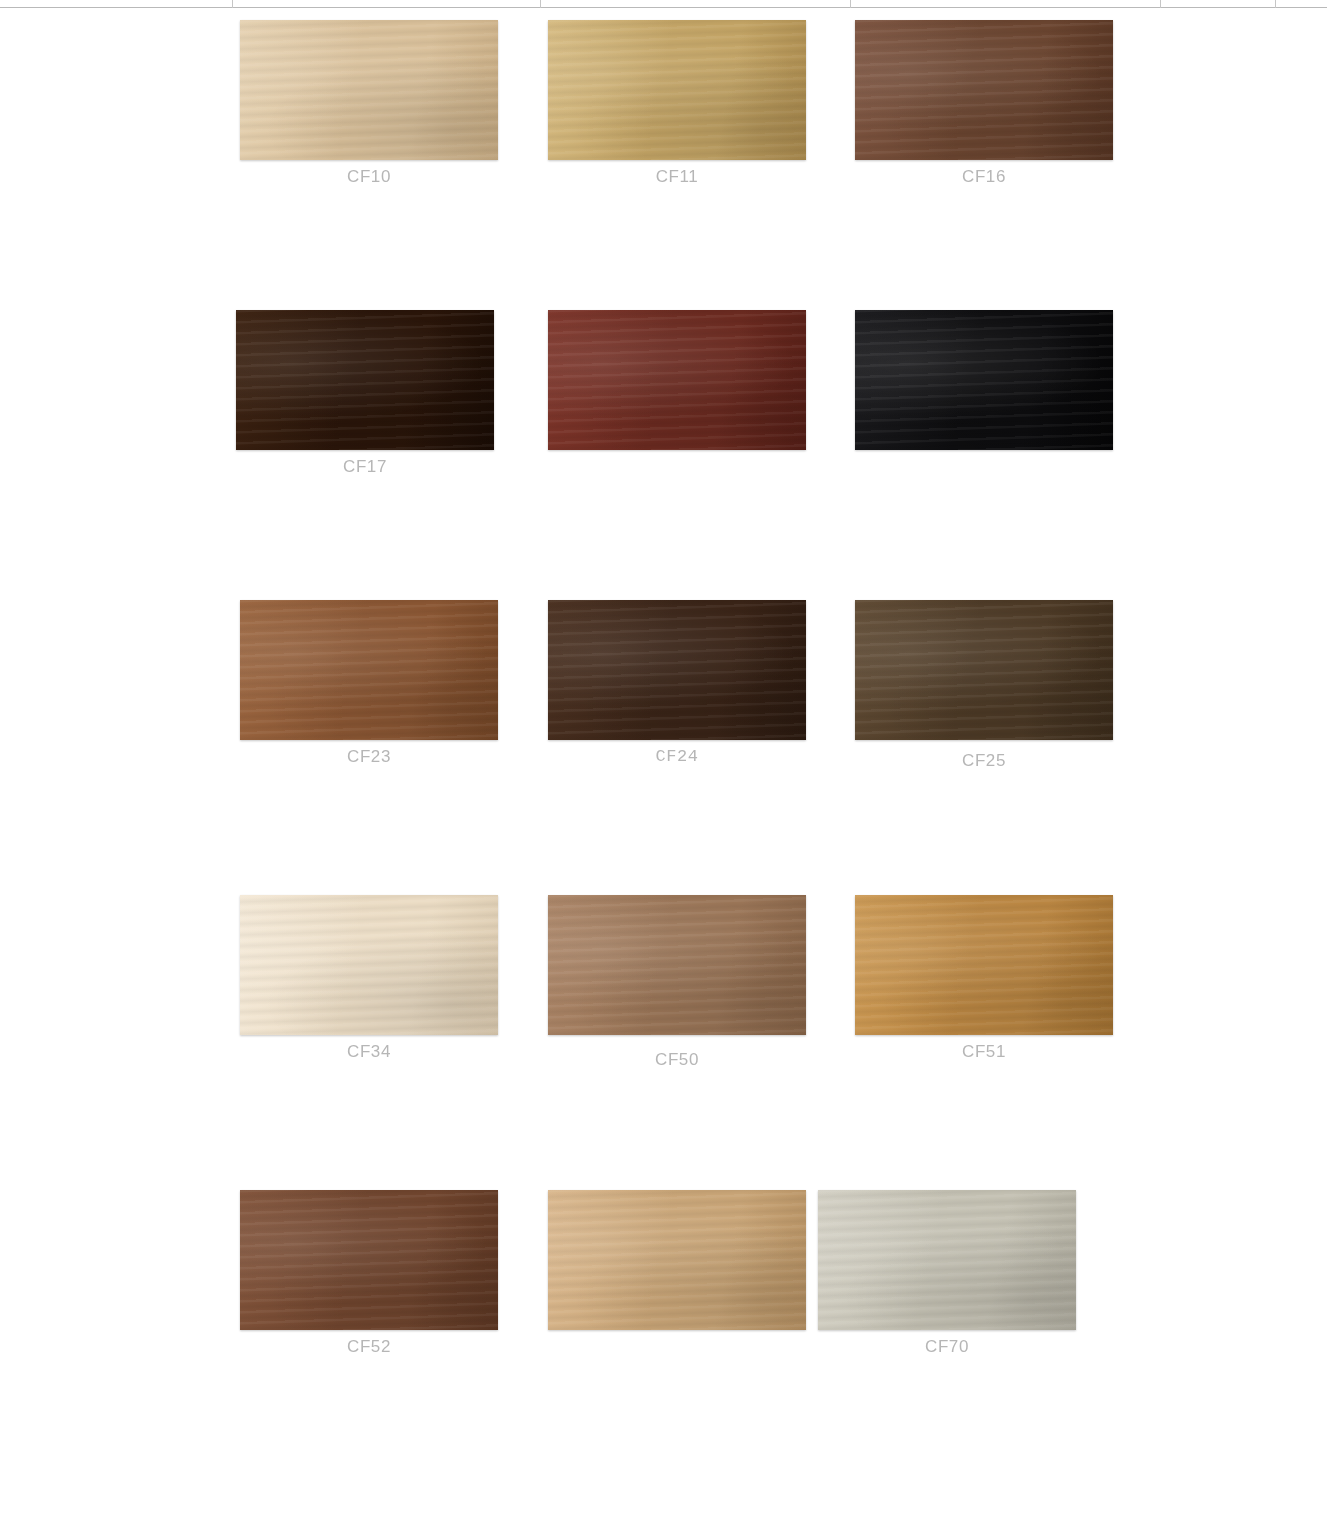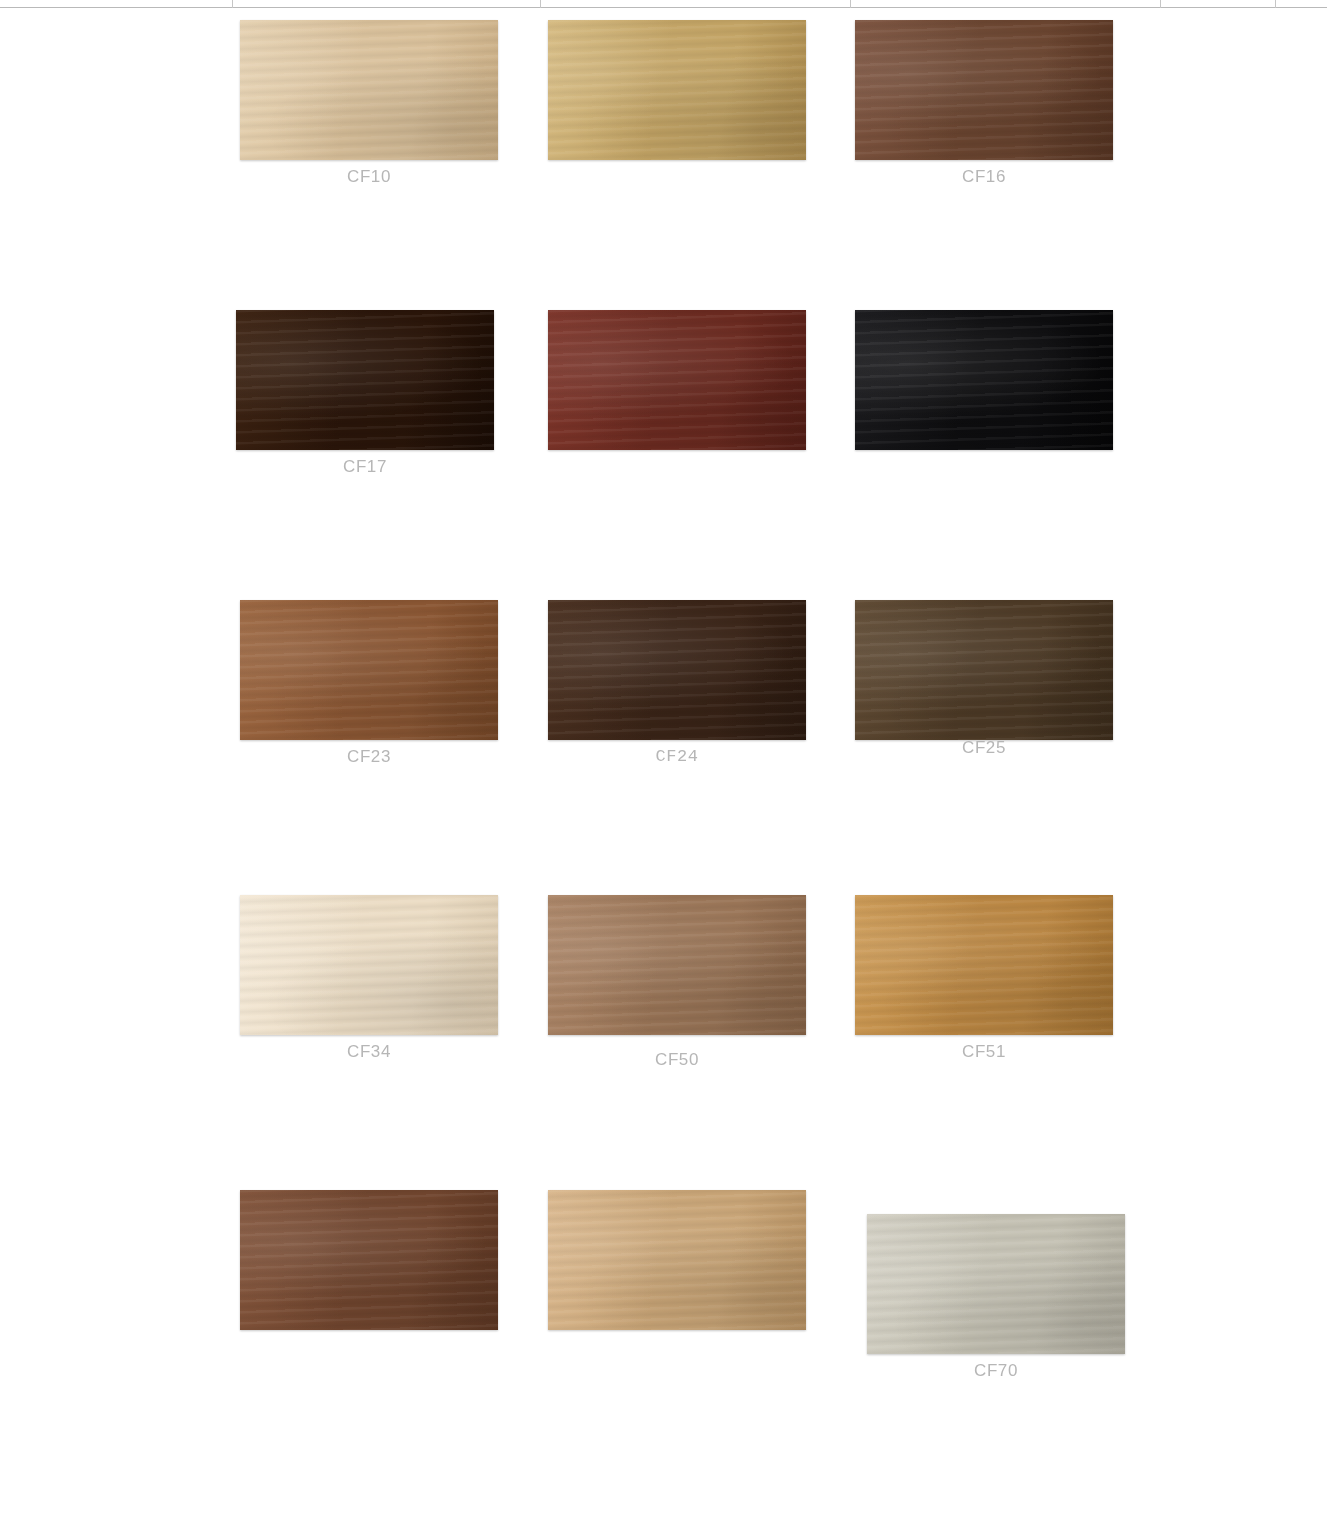--- a/index.html
+++ b/index.html
@@ -128,20 +128,21 @@
           <div class="grain-a"></div>
           <div class="grain-b"></div>
         </div>
         <div class="swatch-label" style="top: 140px; width: 258px;">CF10</div>
       </div>
       <div class="swatch-cell" style="left: 548px;">
         <div class="swatch-chip" style="width: 258px; height: 140px; background: linear-gradient(102deg, rgb(214, 187, 130) 0%, rgb(195, 164, 101) 44%, rgb(195, 164, 101) 68%, rgb(171, 139, 78) 100%);">
           <div class="grain-a"></div>
           <div class="grain-b"></div>
         </div>
+        <div class="swatch-label" style="top: 140px; width: 258px;">CF11</div>
       </div>
       <div class="swatch-cell" style="left: 855px;">
         <div class="swatch-chip" style="width: 258px; height: 140px; background: linear-gradient(102deg, rgb(125, 84, 64) 0%, rgb(107, 69, 48) 44%, rgb(107, 69, 48) 68%, rgb(86, 52, 34) 100%);">
           <div class="grain-a"></div>
           <div class="grain-b"></div>
         </div>
         <div class="swatch-label" style="top: 140px; width: 258px;">CF16</div>
       </div>
     </div>
     <div class="swatch-row" style="top: 310px;">
@@ -178,21 +179,21 @@
           <div class="grain-a"></div>
           <div class="grain-b"></div>
         </div>
         <div class="swatch-label" style="top: 140px; width: 258px;">CF24</div>
       </div>
       <div class="swatch-cell" style="left: 855px;">
         <div class="swatch-chip" style="width: 258px; height: 140px; background: linear-gradient(102deg, rgb(95, 74, 51) 0%, rgb(77, 58, 38) 44%, rgb(77, 58, 38) 68%, rgb(60, 44, 27) 100%);">
           <div class="grain-a"></div>
           <div class="grain-b"></div>
         </div>
-        <div class="swatch-label" style="top: 131px; width: 258px;">CF25</div>
+        <div class="swatch-label" style="top: 144px; width: 258px;">CF25</div>
       </div>
     </div>
     <div class="swatch-row" style="top: 895px;">
       <div class="swatch-cell" style="left: 240px;">
         <div class="swatch-chip" style="width: 258px; height: 140px; background: linear-gradient(102deg, rgb(244, 233, 215) 0%, rgb(235, 220, 196) 44%, rgb(235, 220, 196) 68%, rgb(220, 203, 176) 100%);">
           <div class="grain-a"></div>
           <div class="grain-b"></div>
         </div>
         <div class="swatch-label" style="top: 140px; width: 258px;">CF34</div>
       </div>
@@ -210,28 +211,29 @@
         </div>
         <div class="swatch-label" style="top: 140px; width: 258px;">CF51</div>
       </div>
     </div>
     <div class="swatch-row" style="top: 1190px;">
       <div class="swatch-cell" style="left: 240px;">
         <div class="swatch-chip" style="width: 258px; height: 140px; background: linear-gradient(102deg, rgb(130, 84, 59) 0%, rgb(112, 69, 46) 44%, rgb(112, 69, 46) 68%, rgb(92, 54, 34) 100%);">
           <div class="grain-a"></div>
           <div class="grain-b"></div>
         </div>
+        <div class="swatch-label" style="top: 140px; width: 258px;">CF52</div>
       </div>
       <div class="swatch-cell" style="left: 548px;">
         <div class="swatch-chip" style="width: 258px; height: 140px; background: linear-gradient(102deg, rgb(218, 184, 142) 0%, rgb(201, 165, 119) 44%, rgb(201, 165, 119) 68%, rgb(181, 144, 98) 100%);">
           <div class="grain-a"></div>
           <div class="grain-b"></div>
         </div>
       </div>
-      <div class="swatch-cell" style="left: 867px; margin-top: 24px;">
+      <div class="swatch-cell" style="left: 818px;">
         <div class="swatch-chip" style="width: 258px; height: 140px; background: linear-gradient(102deg, rgb(212, 209, 197) 0%, rgb(196, 193, 179) 44%, rgb(196, 193, 179) 68%, rgb(176, 173, 160) 100%);">
           <div class="grain-a"></div>
           <div class="grain-b"></div>
         </div>
         <div class="swatch-label" style="top: 140px; width: 258px;">CF70</div>
       </div>
     </div>
   </div>
 
 </body></html>

